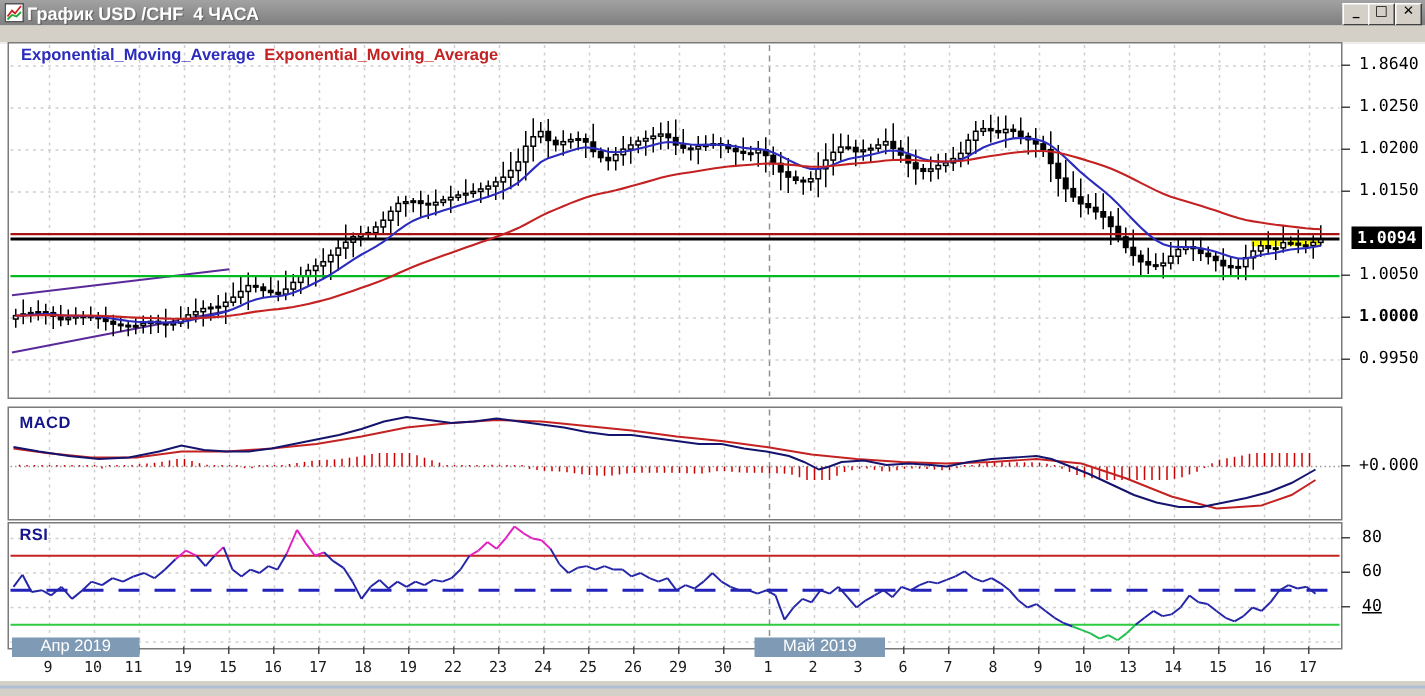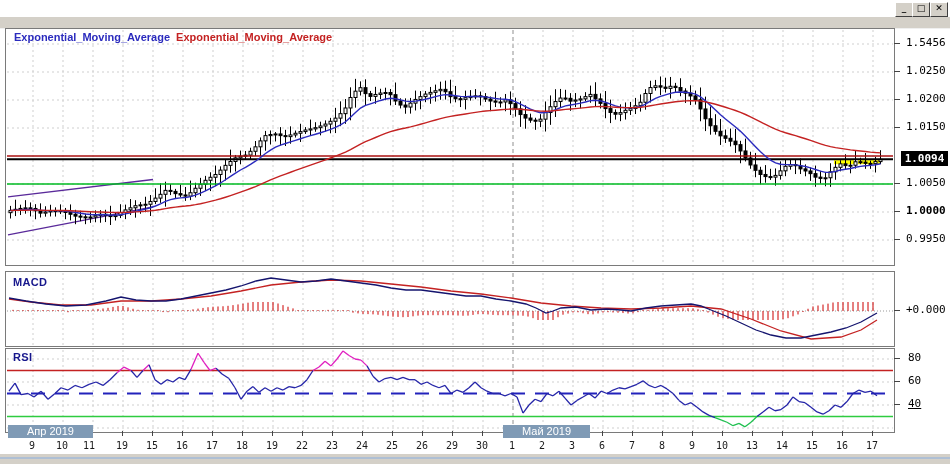--- a/index.html
+++ b/index.html
@@ -27,20 +27,28 @@
   #legend{left:14px;top:31px;display:flex;gap:6px;font-size:11px;font-weight:bold;letter-spacing:0;}
   #bottomstrip{left:0;top:454px;width:950px;height:10px;background:#d4d0c8;}
   #bottomline{left:0;top:457px;width:950px;height:2px;background:#aebfd4;}
   svg{display:block;}
 </style>
 </head>
 <body>
 
 <div id="win">
 
+  <div id="titlebar" class="abs">
+    <svg class="abs" style="left:3px;top:2px" width="13" height="13">
+      <rect x="0.5" y="0.5" width="12" height="12" fill="#fff" stroke="#555"></rect>
+      <polyline points="2,9 5,5 7,7 11,2" fill="none" stroke="#cc2222" stroke-width="1.2"></polyline>
+      <polyline points="2,11 5,8 8,9 11,6" fill="none" stroke="#22aa33" stroke-width="1.2"></polyline>
+    </svg>
+    <div id="titletext" style="margin-left:18px">График USD /CHF  4 ЧАСА</div>
+  </div>
   <div class="abs winbtn" style="left:895px;">_</div>
   <div class="abs winbtn" style="left:912px;">□</div>
   <div class="abs winbtn" style="left:930px;">✕</div>
 
   <div id="topstrip" class="abs"></div>
 
   <div class="abs panel" style="left:5px;top:28px;width:888px;height:236px;">
     <svg id="mainsvg" width="888" height="236">
         <line x1="27" y1="1" x2="27" y2="235" stroke="#cfcfcf" stroke-width="1" stroke-dasharray="2,3"></line>
         <line x1="57" y1="1" x2="57" y2="235" stroke="#cfcfcf" stroke-width="1" stroke-dasharray="2,3"></line>
@@ -836,21 +844,21 @@
         <line x1="859" y1="43.349999999999994" x2="865" y2="42.199999999999996" stroke="#2525a8" stroke-width="1.3"></line>
         <line x1="865" y1="42.199999999999996" x2="871" y2="46.8" stroke="#2525a8" stroke-width="1.3"></line>
       </svg>
   </div>
   <div class="abs indlabel" style="left:13px;top:351px;">RSI</div>
 
   <div id="pricebox" class="abs">1.0094</div>
   <div class="abs axlabel" style="left:906px;top:303px;">+0.000</div>
   <div id="axes">
       <div class="tick abs" style="left: 894px; top: 42.5px; width: 6px; height: 1px;"></div>
-      <div class="axlabel abs" style="left: 906px; top: 36px;">1.5456</div>
+      <div class="axlabel abs" style="left: 906px; top: 36px;">1.8640</div>
       <div class="tick abs" style="left: 894px; top: 70.5px; width: 6px; height: 1px;"></div>
       <div class="axlabel abs" style="left: 906px; top: 64px;">1.0250</div>
       <div class="tick abs" style="left: 894px; top: 98.5px; width: 6px; height: 1px;"></div>
       <div class="axlabel abs" style="left: 906px; top: 92px;">1.0200</div>
       <div class="tick abs" style="left: 894px; top: 126.5px; width: 6px; height: 1px;"></div>
       <div class="axlabel abs" style="left: 906px; top: 120px;">1.0150</div>
       <div class="tick abs" style="left: 894px; top: 182.5px; width: 6px; height: 1px;"></div>
       <div class="axlabel abs" style="left: 906px; top: 176px;">1.0050</div>
       <div class="tick abs" style="left: 894px; top: 210.5px; width: 6px; height: 1px;"></div>
       <div class="axlabel abs" style="left: 906px; top: 204px; font-weight: bold;">1.0000</div>

